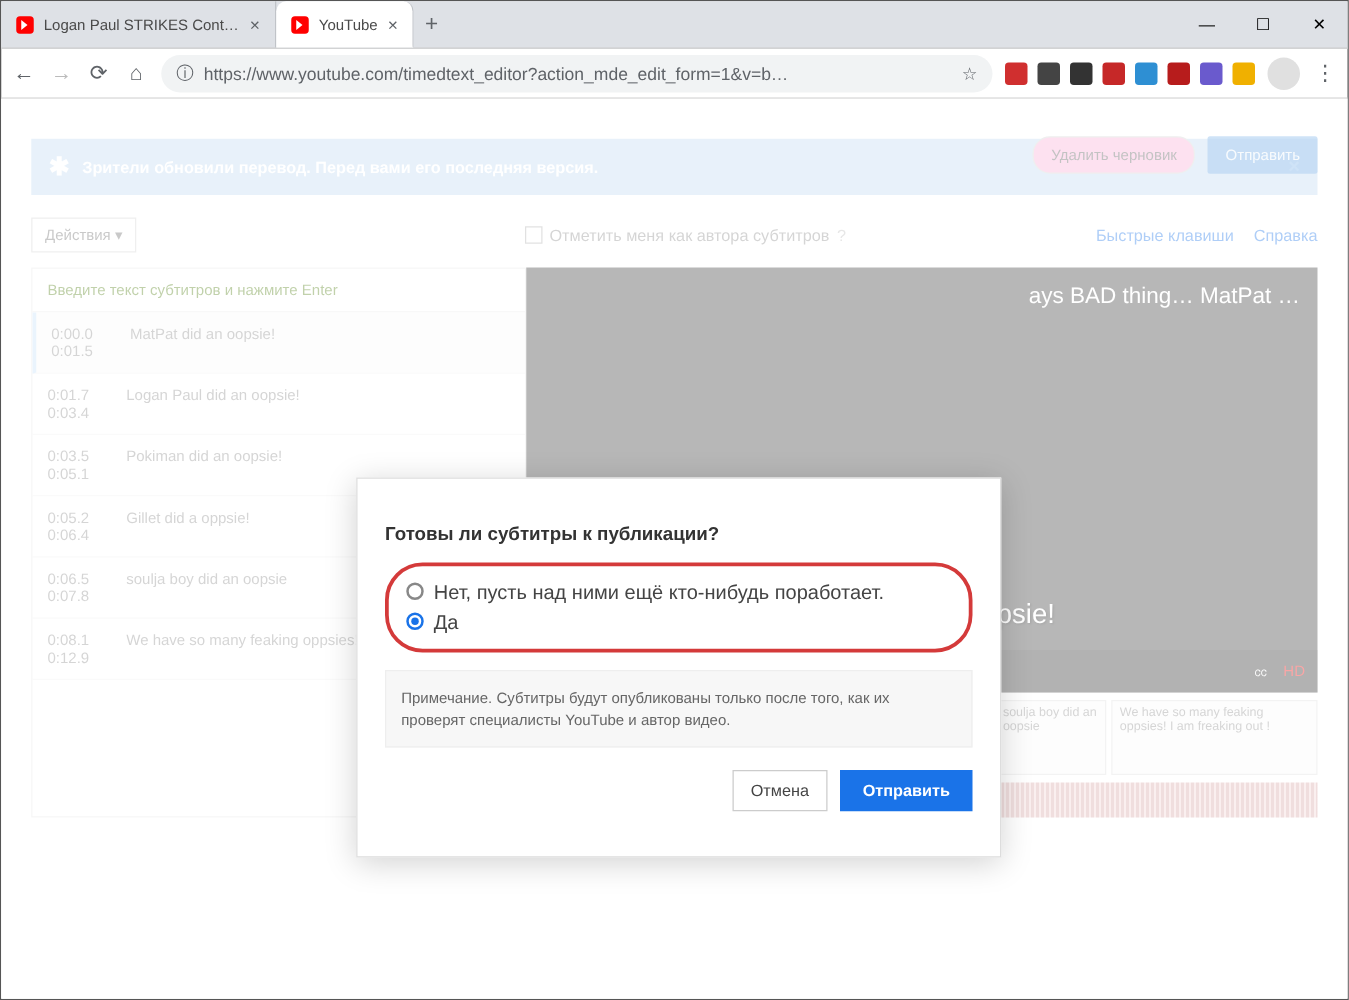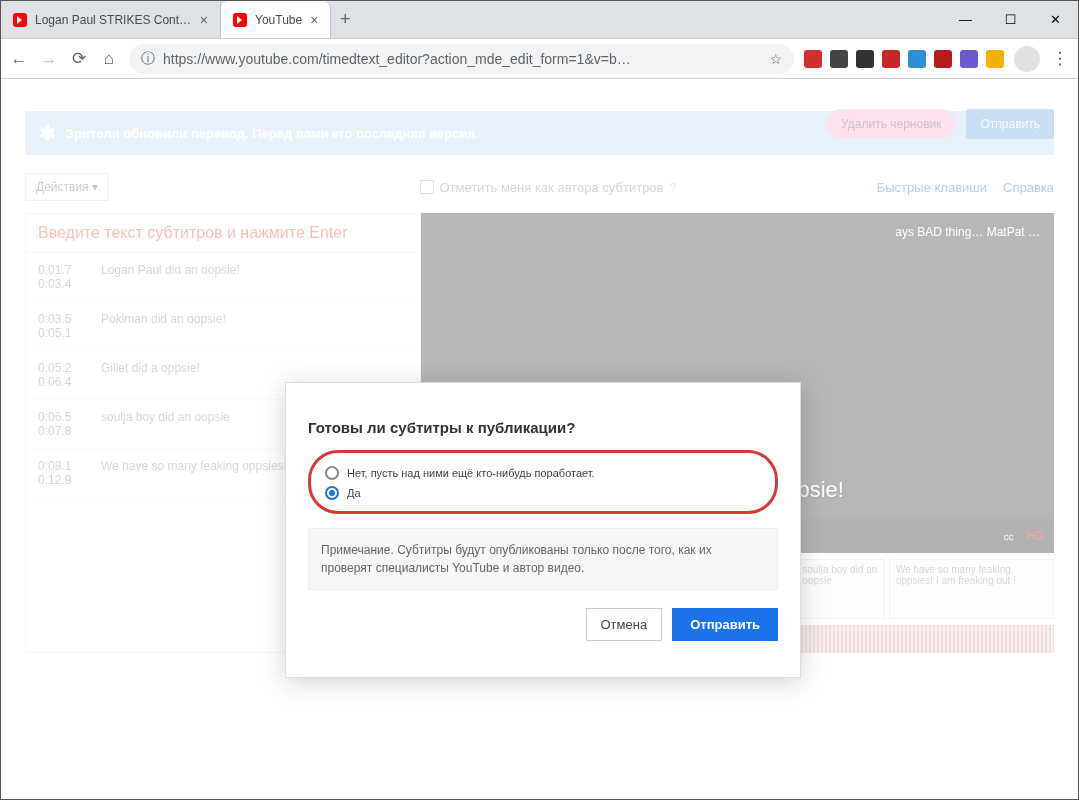--- a/index.html
+++ b/index.html
@@ -44,42 +44,42 @@
 .banner .bx { margin-left: auto; font-size: 16px; }
 
 .actionsrow { display: flex; align-items: center; margin-top: 18px; }
 .actionsbtn { border: 1px solid #d0d0d0; background: #fff; padding: 6px 10px; font-size: 12px; color: #666; }
 .authorcheck { margin-left: auto; margin-right: 200px; display: flex; align-items: center; gap: 6px; color: #888; font-size: 13px; }
 .authorcheck .cb { width: 14px; height: 14px; border: 1px solid #aaa; display: inline-block; }
 .rightlinks { display: flex; gap: 16px; color: #1a73e8; font-size: 13px; }
 
 .editorarea { display: flex; margin-top: 12px; gap: 0; }
 .left { width: 396px; border: 1px solid #e5e5e5; }
-.input-row { padding: 10px 12px; color: #ef4444; font-size: 16px; border-bottom: 1px solid #e5e5e5; }
+.input-row { padding: 10px 12px; color: #4d7c0f; font-size: 12px; border-bottom: 1px solid #e5e5e5; }
 .subrow { display: flex; padding: 10px 12px; gap: 18px; font-size: 12px; color: #888; border-bottom: 1px solid #f0f0f0; }
 .subrow.sel { background: #fafafa; border-left: 3px solid #c4e0f9; }
 .subrow .time { color: #888; width: 45px; }
 .subrow .txt { flex: 1; white-space: nowrap; overflow: hidden; text-overflow: ellipsis; }
 .subrow.long .txt { white-space: normal; }
 
 .right { flex: 1; position: relative; }
 .video { background: #333; height: 340px; position: relative; color: #fff; }
-.video .title-over { position: absolute; top: 12px; right: 14px; font-size: 12px; }
+.video .title-over { position: absolute; top: 12px; right: 14px; font-size: 18px; }
 .video .caption { position: absolute; bottom: 50px; left: 50%; transform: translateX(-50%); font-size: 22px; text-shadow: 1px 1px 2px #000; }
 .video .controls { position: absolute; bottom: 0; left: 0; right: 0; height: 34px; display: flex; align-items: center; gap: 12px; padding: 0 10px; font-size: 12px; background: rgba(0,0,0,0.3); }
 .playbtn { width: 0; height: 0; border-left: 12px solid #fff; border-top: 8px solid transparent; border-bottom: 8px solid transparent; }
 .timeline { display: flex; gap: 4px; padding: 6px 0; }
 .tlcell { flex: 1; border: 1px solid #ddd; padding: 4px 6px; font-size: 10px; color: #888; height: 60px; overflow: hidden; background: #f9f9f9; }
 .wave { height: 28px; background: repeating-linear-gradient(90deg, #d4a0a0 0 2px, #f0d0d0 2px 4px); }
 
 
 .modal { position: absolute; left: 284px; top: 303px; width: 516px; background: #fff; box-shadow: 0 4px 24px rgba(0,0,0,.18); z-index: 20; padding: 36px 22px; border: 1px solid #ddd; }
 .modal h3 { font-size: 15px; font-weight: bold; margin-bottom: 14px; }
 .radiogroup { border: 3px solid #d43a3a; border-radius: 30px; padding: 10px 14px 8px; margin-bottom: 14px; }
-.radio-row { display: flex; align-items: center; gap: 8px; padding: 3px 0; font-size: 11px; color: #444; }
+.radio-row { display: flex; align-items: flex-start; gap: 8px; padding: 3px 0; font-size: 16px; color: #444; }
 .radio { width: 14px; height: 14px; border: 2px solid #888; border-radius: 50%; display: inline-flex; align-items: center; justify-content: center; flex-shrink: 0; }
 .radio.checked { border-color: #1a73e8; }
 .radio.checked::after { content: ''; width: 6px; height: 6px; background: #1a73e8; border-radius: 50%; }
 .note { background: #f7f7f7; border: 1px solid #eee; padding: 12px; font-size: 12px; color: #666; margin-bottom: 18px; line-height: 1.5; }
 .modalbtns { display: flex; justify-content: flex-end; gap: 10px; }
 .modalbtns .cancel { border: 1px solid #ccc; background: #fff; padding: 8px 14px; font-size: 13px; color: #444; }
 .modalbtns .submit { background: #1a73e8; color: #fff; border: none; padding: 8px 18px; font-size: 13px; font-weight: bold; }
 </style>
 </head>
 <body>
@@ -150,20 +150,27 @@
       </div>
       <div class="rightlinks">
         <span>Быстрые клавиши</span>
         <span>Справка</span>
       </div>
     </div>
 
     <div class="editorarea">
       <div class="left">
         <div class="input-row">Введите текст субтитров и нажмите Enter</div>
+        <div class="subrow sel">
+          <div class="time">
+              <div>0:00.0</div>
+              <div>0:01.5</div>
+            </div>
+          <div class="txt">MatPat did an oopsie!</div>
+        </div>
         <div class="subrow">
           <div class="time">
               <div>0:01.7</div>
               <div>0:03.4</div>
             </div>
           <div class="txt">Logan Paul did an oopsie!</div>
         </div>
         <div class="subrow">
           <div class="time">
               <div>0:03.5</div>

